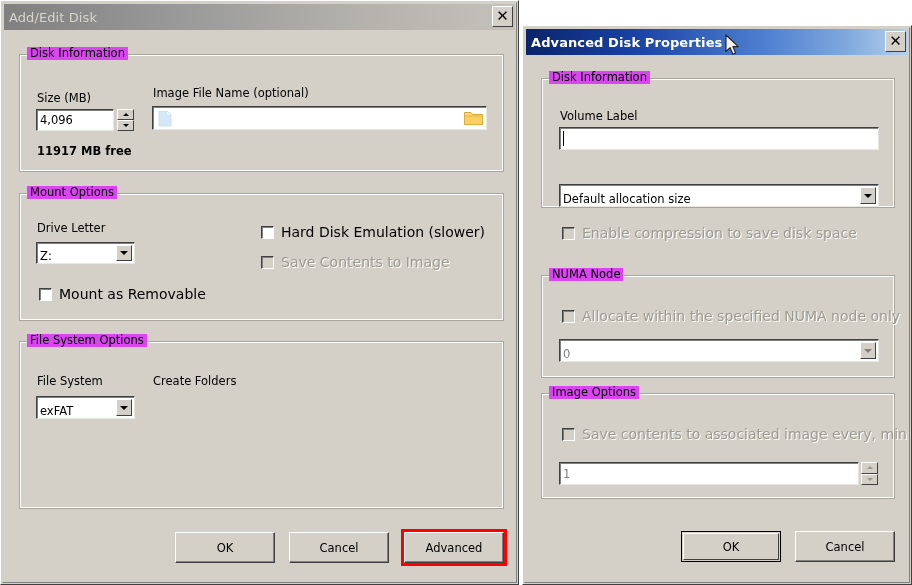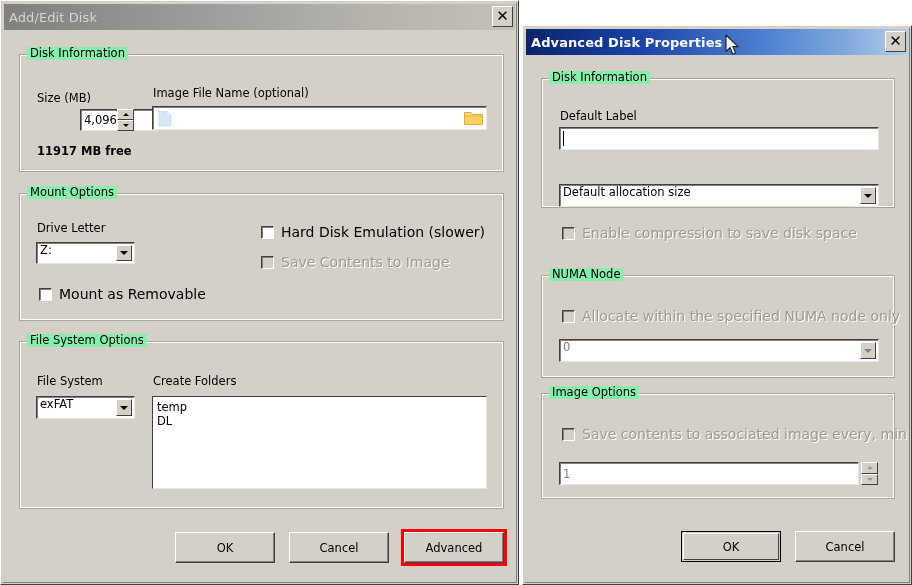--- a/index.html
+++ b/index.html
@@ -91,21 +91,21 @@
     position: absolute;
     inset: 0;
     top: 7px;
     border: 1px solid #a9a69c;
     box-shadow: 1px 1px 0 #ffffff inset, -1px -1px 0 #ffffff inset;
   }
   .group-title {
     position: absolute;
     top: 0;
     left: 8px;
-    background: #86efac;
+    background: #d946ef;
     padding: 0 3px;
     font-size: 11.5px;
     line-height: 13px;
     white-space: nowrap;
   }
 
   .lbl {
     position: absolute;
     white-space: nowrap;
     font-size: 11.5px;
@@ -152,21 +152,21 @@
   
   .combo {
     position: absolute;
     box-sizing: border-box;
     background: #ffffff;
     border-top: 1px solid #404040;
     border-left: 1px solid #404040;
     border-right: 1px solid #e8e6e0;
     border-bottom: 1px solid #e8e6e0;
     display: flex;
-    align-items: flex-start;
+    align-items: flex-end;
   }
   .combo-arrow {
     position: absolute;
     right: 2px;
     top: 2px;
     bottom: 2px;
     width: 16px;
     background: #d4d0c8;
     border-top: 1px solid #ffffff;
     border-left: 1px solid #ffffff;
@@ -334,21 +334,21 @@
     <span>✕</span>
   </div>
 
   <div class="group" style="left:18px; top:46px; width:485px; height:125px;">
     <div class="group-frame"></div>
     <div class="group-title">Disk Information</div>
   </div>
 
   <div class="lbl" style="left:36px; top:90px;">Size (MB)</div>
 
-  <div class="field" style="left:35px; top:108px; width:78px; height:22px;margin-left:44px;">
+  <div class="field" style="left:35px; top:108px; width:78px; height:22px;">
     <div class="field-inner"></div>
     <span class="field-text">4,096</span>
   </div>
 
   <div class="spin" style="left:116px; top:108px; height:22px;">
     <div class="spin-btn">
       <div class="tri-up-s"></div>
     </div>
     <div class="spin-btn">
       <div class="tri-down-s"></div>
@@ -414,24 +414,20 @@
   <div class="combo" style="left:35px; top:395px; width:99px; height:23px;">
     <div class="field-inner"></div>
     <span class="field-text">exFAT</span>
     <div class="combo-arrow">
       <div class="tri-down"></div>
     </div>
   </div>
 
   <div class="lbl" style="left:152px; top:373px;">Create Folders</div>
 
-  <div class="listbox" style="left:151px; top:395px; width:335px; height:93px;">
-    <div class="listbox-line">temp</div>
-    <div class="listbox-line">DL</div>
-  </div>
 
   <div class="btn" style="left:174px; top:531px; width:100px; height:31px;">
     <span>OK</span>
   </div>
   <div class="btn" style="left:288px; top:531px; width:100px; height:31px;">
     <span>Cancel</span>
   </div>
   <div class="btn" style="left:403px; top:531px; width:100px; height:31px;">
     <span>Advanced</span>
   </div>
@@ -450,21 +446,21 @@
 
   <svg class="cursor-arrow" style="left:202px; top:8px;" width="16" height="24" viewBox="0 0 16 24">
     <path d="M1 1 L1 17.5 L5.1 13.6 L7.9 20.2 L10.6 19 L7.9 12.6 L13.2 12.6 Z" fill="#f2f2f2" stroke="#222222" stroke-width="1.1" stroke-linejoin="round"></path>
   </svg>
 
   <div class="group" style="left:18px; top:45px; width:354px; height:137px;">
     <div class="group-frame"></div>
     <div class="group-title">Disk Information</div>
   </div>
 
-  <div class="lbl" style="left:37px; top:83px;">Default Label</div>
+  <div class="lbl" style="left:37px; top:83px;">Volume Label</div>
 
   <div class="field" style="left:36px; top:101px; width:320px; height:23px;">
     <div class="field-inner"></div>
     <span class="caret"></span>
     <span class="field-text"></span>
   </div>
 
   <div class="lbl" style="left:37px; top:140px;margin-top:24px;">Allocation Unit Size</div>
 
   <div class="combo" style="left:36px; top:158px; width:320px; height:23px;">

